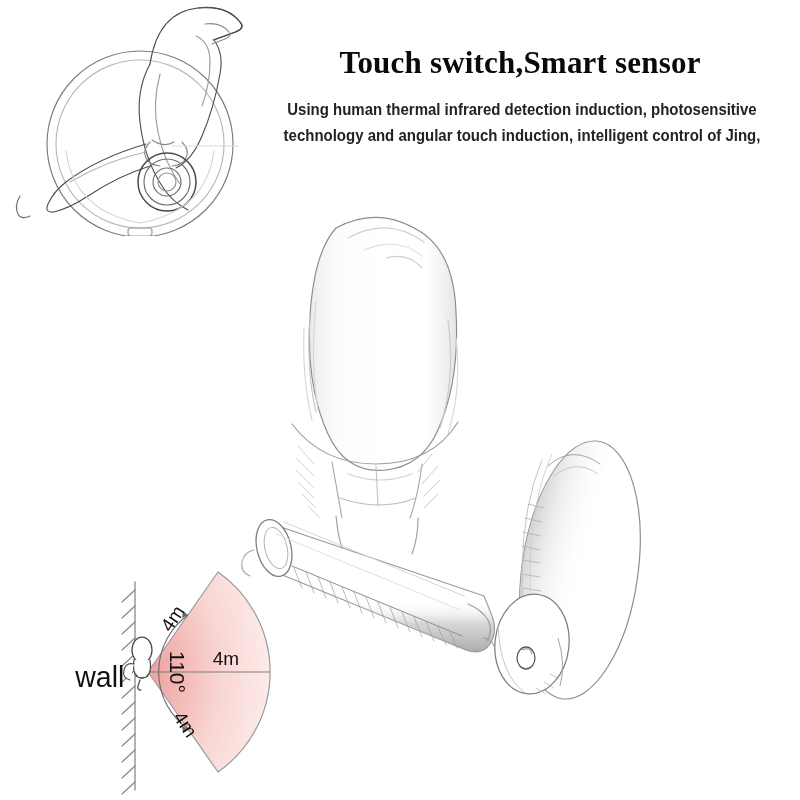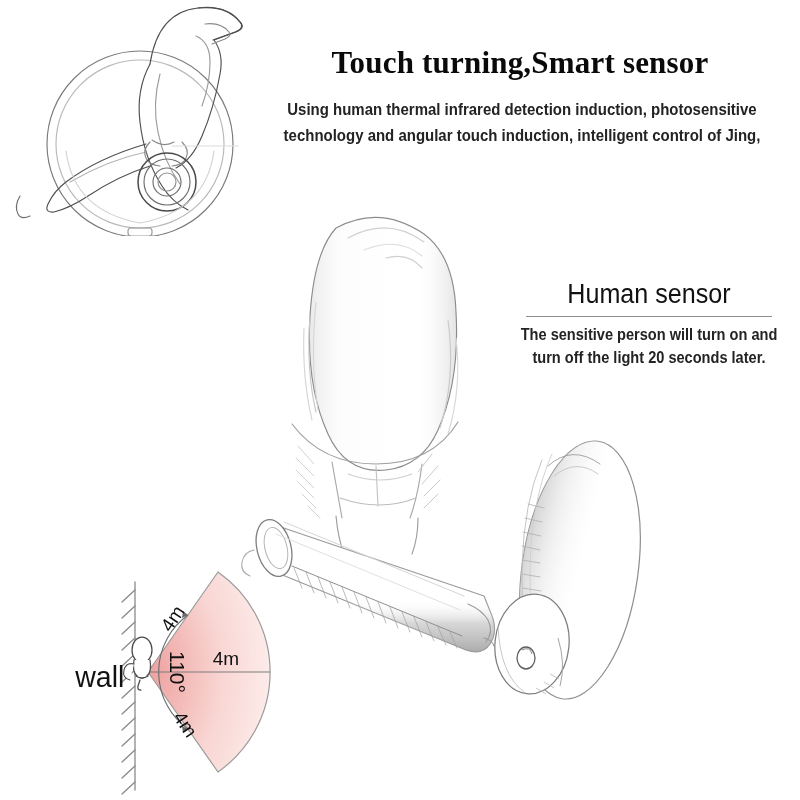--- a/index.html
+++ b/index.html
@@ -151,21 +151,21 @@
         <circle cx="167" cy="186" r="14" stroke="#6e6e6e"></circle>
         <circle cx="167" cy="186" r="9" stroke="#8f8f8f"></circle>
 
         <path d="M172 150 L238 150" stroke="#dcdcdc"></path>
 
         <path d="M66 155 q8 60 74 72 q66 -12 74 -72" stroke="#d2d2d2"></path>
       </g>
     </svg>
   </div>
 
-  <div class="main-title">Touch turning,Smart sensor</div>
+  <div class="main-title">Touch switch,Smart sensor</div>
 
   <div class="main-desc">
     <div>Using human thermal infrared detection induction, photosensitive</div>
     <div>technology and angular touch induction, intelligent control of Jing,</div>
   </div>
 
   <div class="sketch" id="sketch-center">
     <svg width="300" height="480" viewBox="0 0 300 480" fill="none" xmlns="http://www.w3.org/2000/svg">
       <defs>
         <linearGradient id="bodyShade" x1="0" y1="0" x2="1" y2="0">
@@ -312,28 +312,20 @@
         <g stroke="#b8b8b8" stroke-width="0.8">
           <path d="M66 258 l10 6"></path>
             <path d="M74 252 l10 6"></path>
           <path d="M80 244 l9 5"></path>
         </g>
       </g>
     </svg>
   </div>
 
 
-  <div class="feature" id="feature-human">
-    <div class="feature-title">Human sensor</div>
-    <div class="feature-rule"></div>
-    <div class="feature-body">
-      <div>The sensitive person will turn on and</div>
-      <div>turn off the light 20 seconds later.</div>
-    </div>
-  </div>
 
   <div id="coverage">
     <svg width="290" height="240" viewBox="0 0 290 240" xmlns="http://www.w3.org/2000/svg">
       <defs>
         <radialGradient id="coneGrad" cx="0.04" cy="0.5" r="1.0">
           <stop offset="0%" stop-color="#eda3a1"></stop>
           <stop offset="22%" stop-color="#f2b6b3"></stop>
           <stop offset="55%" stop-color="#f8d5d2"></stop>
           <stop offset="100%" stop-color="#fdeeec"></stop>
         </radialGradient>

